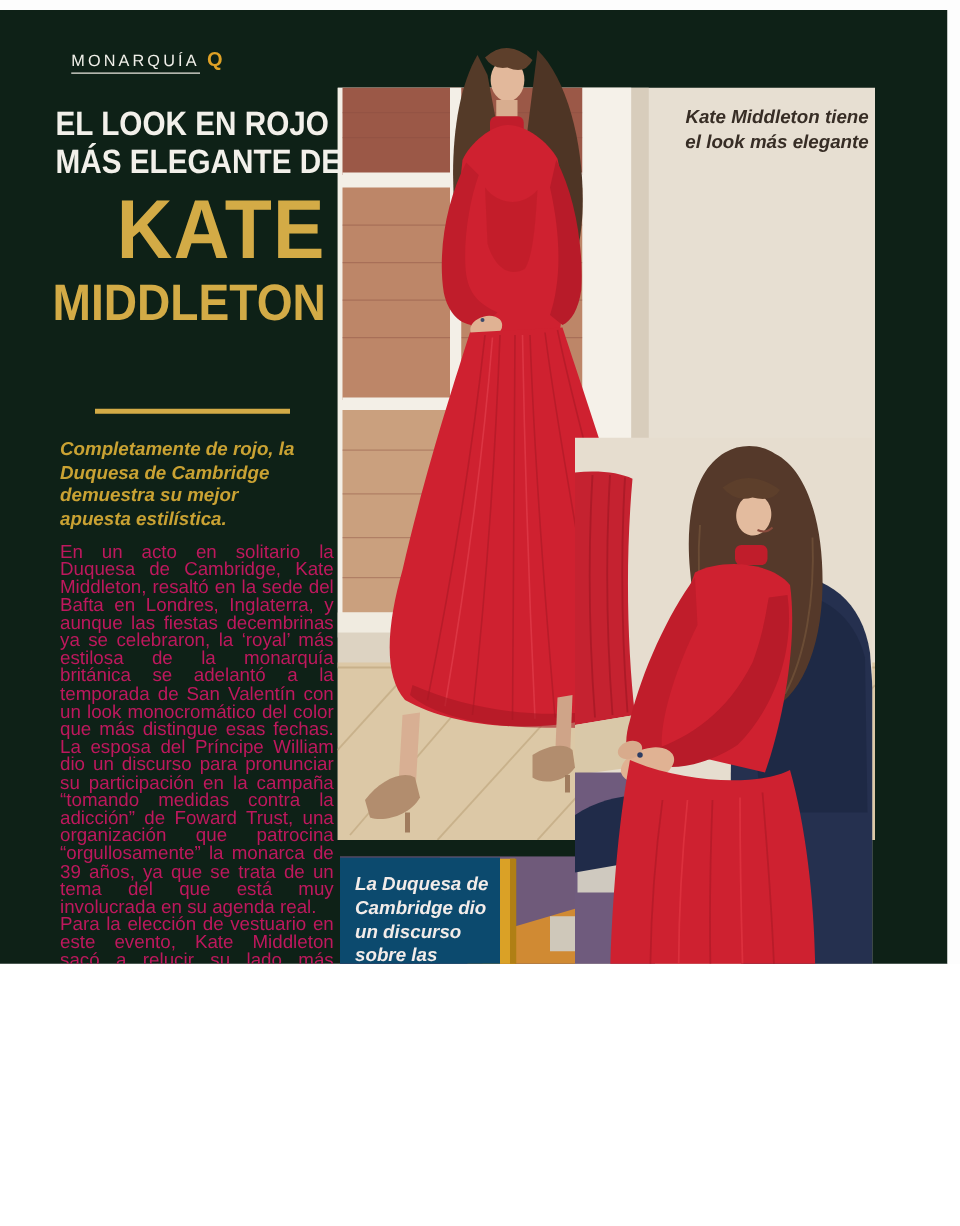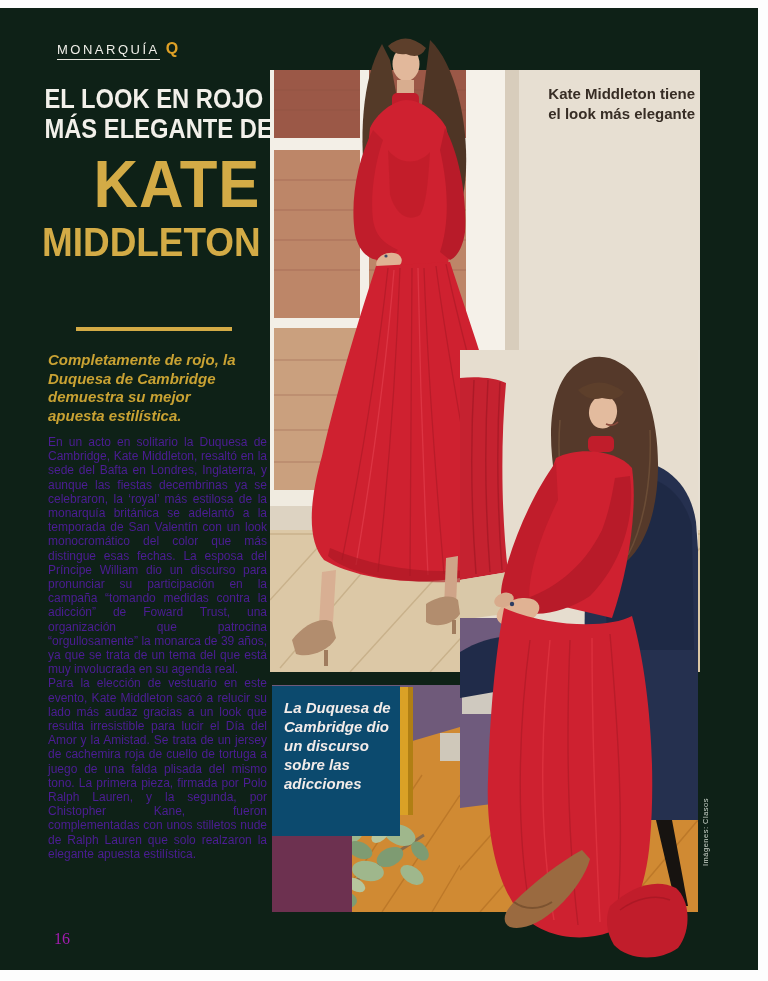--- a/index.html
+++ b/index.html
@@ -1,16 +1,16 @@
 <!DOCTYPE html>
 <html><head>
 <meta charset="utf-8">
 <style>
   html,body{margin:0;padding:0;}
-  .page{position:relative;width:768px;height:981px;background:#ffffff;overflow:hidden;
+  .page{position:relative;width:768px;height:771px;background:#ffffff;overflow:hidden;
         font-family:"Liberation Sans",sans-serif;}
   .green-bg{position:absolute;left:0;top:8px;width:758px;height:962px;background:#0e2117;z-index:0;}
   .margin-top{position:absolute;left:0;top:0;width:768px;height:8px;background:#fdfdfd;z-index:10;}
   .margin-right{position:absolute;left:758px;top:0;width:10px;height:981px;background:#fdfdfd;z-index:10;}
   .margin-bottom{position:absolute;left:0;top:970px;width:768px;height:11px;background:#fdfdfd;z-index:10;}
 
   
   .kicker{position:absolute;left:57px;top:40px;z-index:3;display:flex;align-items:baseline;gap:6px;}
   .kicker .section{color:#f0efe9;font-size:13px;letter-spacing:2.5px;font-weight:500;
        border-bottom:1.5px solid #e9e7df;padding-bottom:2px;}
@@ -21,34 +21,34 @@
   .t-sm{font-size:27px;font-weight:bold;line-height:30px;display:block;transform:scaleX(.88);transform-origin:center;white-space:nowrap;}
   .t-kate{display:block;color:#d3ab46;font-size:67px;font-weight:bold;line-height:64px;margin-top:8px;
           transform:scaleX(.92);transform-origin:center;letter-spacing:1px;}
   .t-mid{display:block;color:#d3ab46;font-size:41px;font-weight:bold;line-height:44px;margin-top:4px;
          transform:scaleX(.9);transform-origin:center;white-space:nowrap;}
   .gold-rule{position:absolute;left:76px;top:327px;width:156px;height:4px;background:#d3ab46;z-index:3;}
 
   .lede{position:absolute;left:48px;top:351px;width:192px;z-index:3;color:#c9a233;
         font-size:15px;font-weight:bold;font-style:italic;line-height:18.5px;}
 
-  .bodycol{position:absolute;left:48px;top:435px;width:219px;z-index:3;color:#4c1d95;
-           font-size:12px;line-height:14.2px;text-align:justify;}
+  .bodycol{position:absolute;left:48px;top:435px;width:219px;z-index:3;color:#be185d;
+           font-size:15px;line-height:14.2px;text-align:justify;}
   .bodycol p{margin:0;}
 
   .pagenum{position:absolute;left:54px;top:930px;z-index:3;color:#a21caf;
            font-family:"Liberation Serif",serif;font-size:16px;}
 
   
   .photo-standing{position:absolute;left:270px;top:0px;width:430px;height:672px;z-index:2;}
   .photo-seated{position:absolute;left:460px;top:350px;width:238px;height:612px;z-index:4;}
   .photo-strip{position:absolute;left:272px;top:685px;width:188px;height:227px;z-index:5;}
 
   .caption-top{position:absolute;left:543px;top:84px;width:152px;z-index:3;text-align:right;
-       color:#372d25;font-size:15px;font-weight:bold;line-height:20px;}
+       color:#372d25;font-size:15px;font-weight:bold;font-style:italic;line-height:20px;}
 
   .caption-bottom-tail{position:absolute;left:272px;top:686px;width:80px;height:226px;background:#6d3150;z-index:6;}
   .caption-bottom{position:absolute;left:272px;top:686px;width:128px;min-height:150px;background:#0c4a6e;z-index:6;
        box-sizing:border-box;padding:12px 8px 12px 12px;color:#f3ece9;
        font-size:15px;font-weight:bold;font-style:italic;line-height:19px;}
 
   .credit{position:absolute;left:701px;top:798px;z-index:7;color:#cdd6cc;font-size:7.5px;
           writing-mode:vertical-rl;transform:rotate(180deg);letter-spacing:.5px;}
 </style>
 </head>

